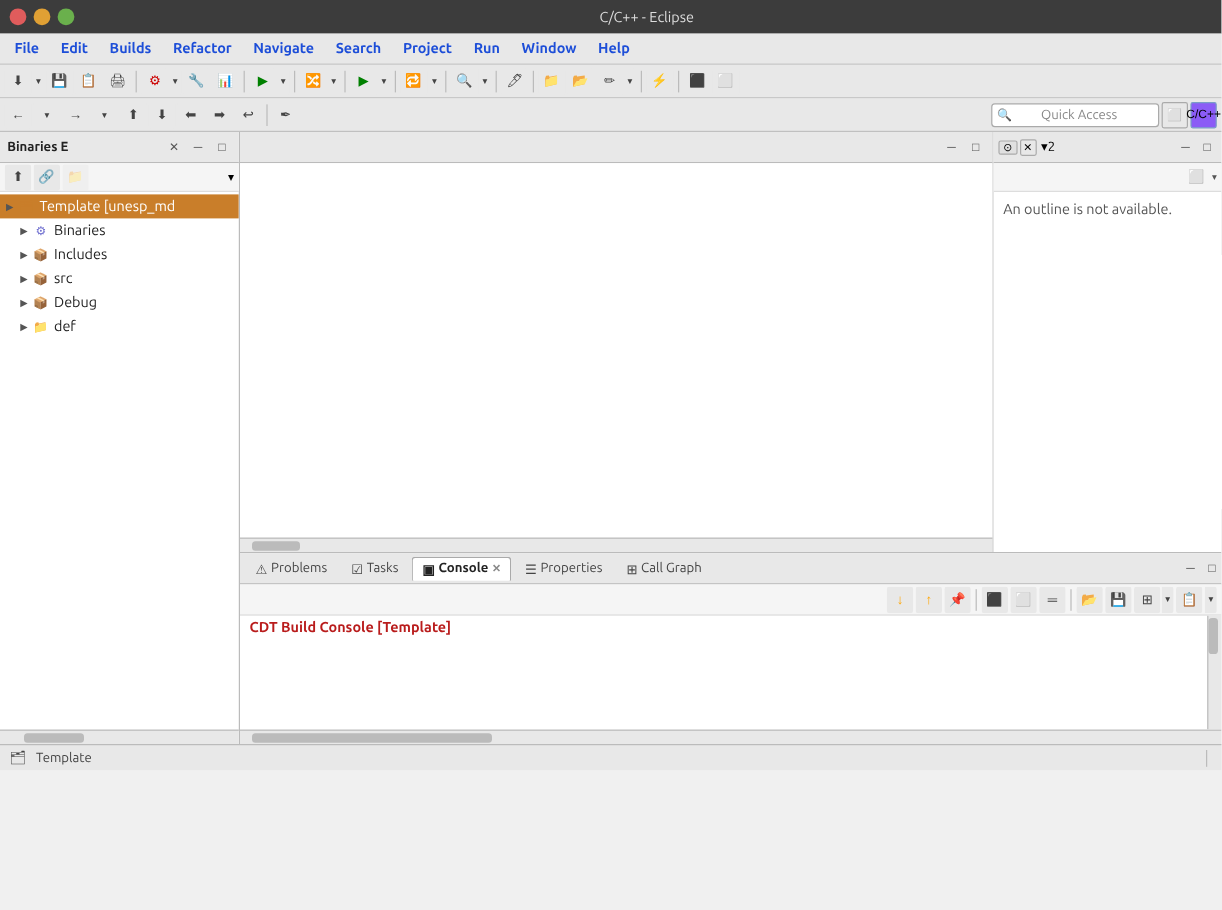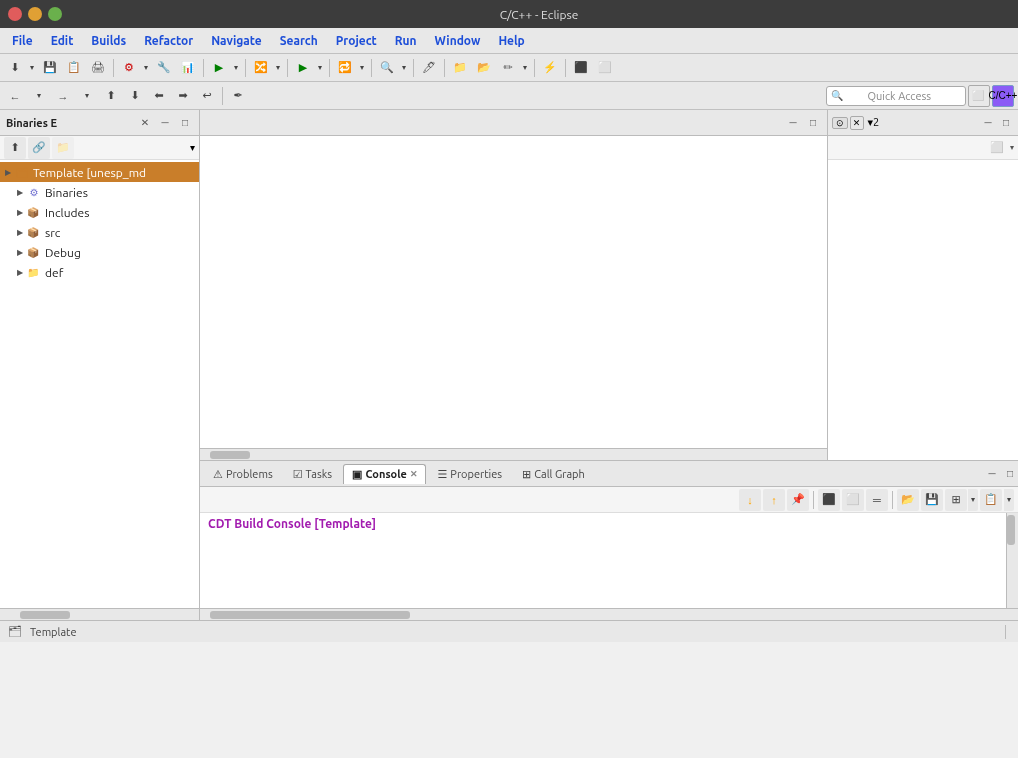--- a/index.html
+++ b/index.html
@@ -211,21 +211,21 @@
     }
     .bottom-toolbar {
       height: 26px; background: #f5f5f5; border-bottom: 1px solid #ddd;
       display: flex; align-items: center; padding: 0 4px; gap: 2px;
       justify-content: flex-end;
     }
     .bottom-content {
       flex: 1; padding: 4px 8px; overflow: hidden; position: relative;
     }
     .console-title {
-      font-size: 12px; color: #a21caf; font-weight: bold; margin-bottom: 2px;
+      font-size: 12px; color: #b91c1c; font-weight: bold; margin-bottom: 2px;
     }
     .console-text {
       font-size: 11px; color: #0000cc;
     }
 
     
     #status-bar {
       height: 22px; background: #e8e8e8; border-top: 1px solid #bbb;
       display: flex; align-items: center; padding: 0 8px; gap: 8px;
       font-size: 11px; color: #444;
@@ -481,20 +481,23 @@
             <span style="font-size:9px; background:#e0e0e0; border:1px solid #aaa; border-radius:2px; padding:0 3px; cursor:pointer;">⊙</span>
             <span style="font-size:9px; border:1px solid #aaa; border-radius:2px; width:14px; height:14px; display:inline-flex; align-items:center; justify-content:center; cursor:pointer;">✕</span>
             <span style="font-size:11px; margin-left:2px;">▾2</span>
             <span style="flex:1;"></span>
             <span class="panel-icon-btn">─</span>
             <span class="panel-icon-btn">□</span>
           </div>
           <div class="outline-icons">
             <span style="font-size:11px; color:#aaa; margin-right:4px;">⬜</span>
             <span style="font-size:8px; color:#555; cursor:pointer;">▾</span>
+          </div>
+          <div class="outline-content">
+            <span>An outline is not available.</span>
           </div>
         </div>
 
       </div>
 
       <div class="bottom-panel-wrapper">
         <div class="bottom-tab-bar">
 
           <div class="tab-item">
             <span>⚠</span>

